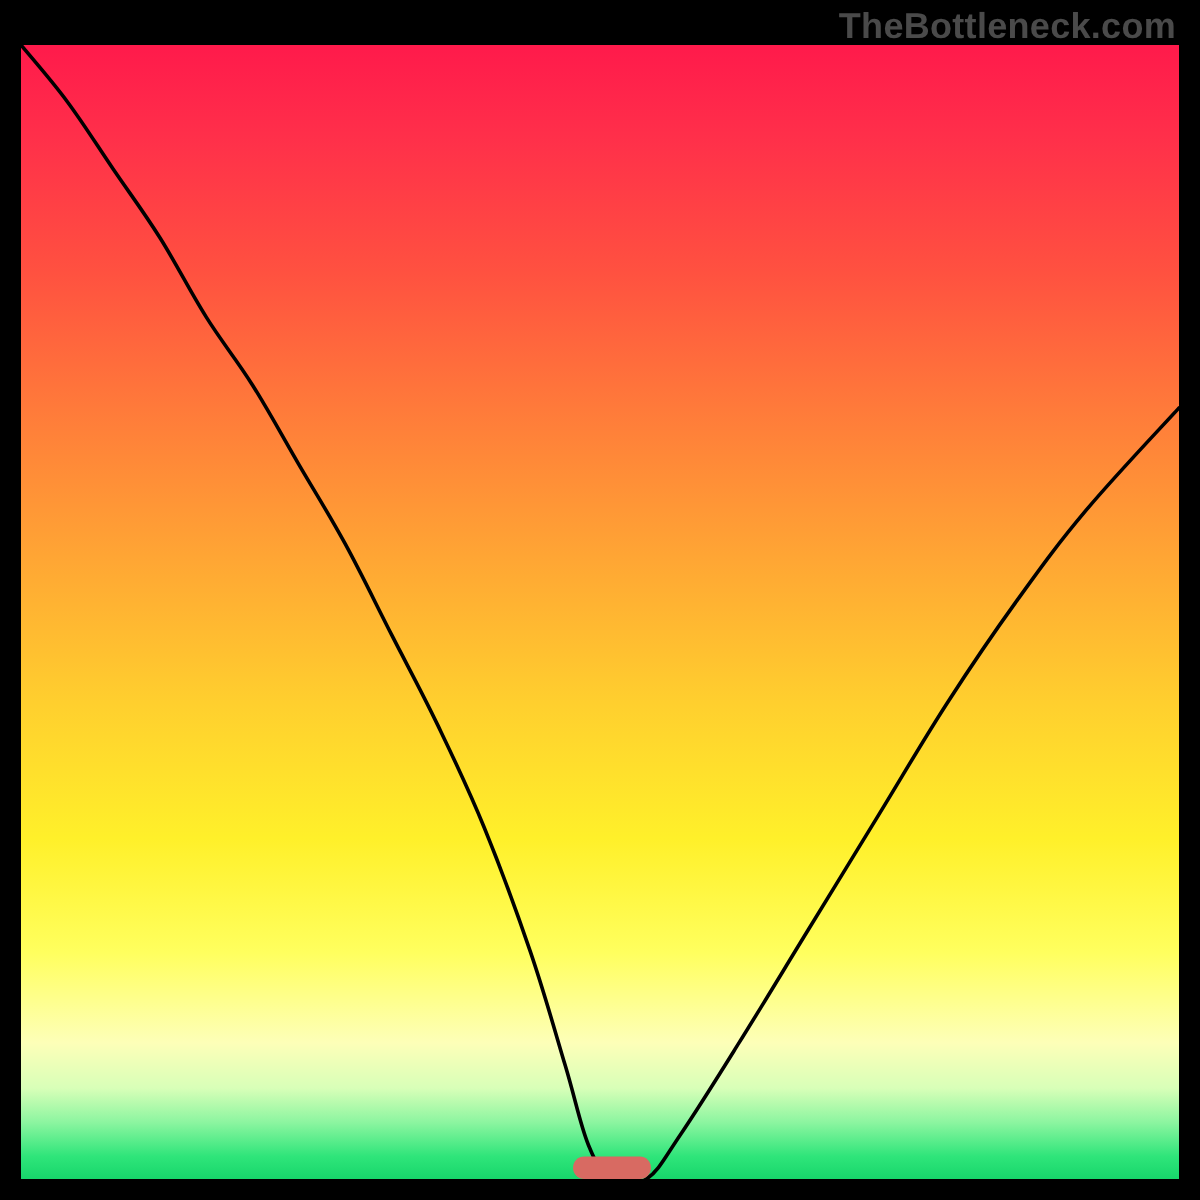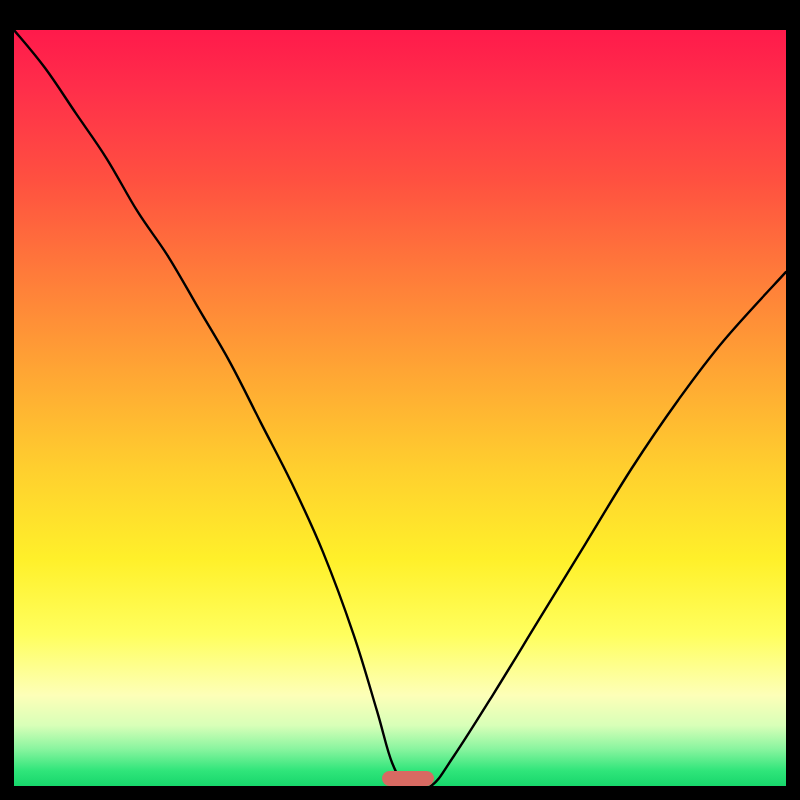--- a/index.html
+++ b/index.html
@@ -67,20 +67,21 @@
   svg.curve {
     position: absolute;
     inset: 0;
     z-index: 2;
   }
 </style>
 </head>
 <body>
 
 <div class="frame">
+  <div class="watermark">TheBottleneck.com</div>
   <div class="plot">
     <div class="gradient"></div>
     <svg class="curve" viewBox="0 0 772 756" preserveAspectRatio="none">
       <path id="curve-path" fill="none" stroke="#000" stroke-width="2.4" stroke-linejoin="round" stroke-linecap="round" d="M 0.00 0.00 C 5.56 6.80, 19.76 22.83, 30.88 37.80 C 42.00 52.77, 50.64 66.83, 61.76 83.16 C 72.88 99.49, 81.52 110.83, 92.64 128.52 C 103.76 146.21, 112.40 163.75, 123.52 181.44 C 134.64 199.13, 143.28 209.11, 154.40 226.80 C 165.52 244.49, 174.16 260.67, 185.28 279.72 C 196.40 298.77, 205.04 312.23, 216.16 332.64 C 227.28 353.05, 235.92 371.35, 247.04 393.12 C 258.16 414.89, 266.80 430.47, 277.92 453.60 C 289.04 476.73, 297.68 494.42, 308.80 521.64 C 319.92 548.86, 329.95 576.22, 339.68 604.80 C 349.41 633.38, 355.89 657.27, 362.84 680.40 C 369.79 703.53, 372.72 719.71, 378.28 733.32 C 383.84 746.93, 386.77 751.92, 393.72 756.00 C 400.67 760.08, 408.54 761.44, 416.88 756.00 C 425.22 750.56, 428.92 742.09, 440.04 725.76 C 451.16 709.43, 463.35 689.77, 478.64 665.28 C 493.93 640.79, 508.28 616.90, 524.96 589.68 C 541.64 562.46, 554.60 541.30, 571.28 514.08 C 587.96 486.86, 600.92 464.34, 617.60 438.48 C 634.28 412.62, 647.24 393.57, 663.92 370.44 C 680.60 347.31, 690.79 333.09, 710.24 309.96 C 729.69 286.83, 760.88 254.17, 772.00 241.92"></path>
     </svg>
     <div class="marker" id="marker" style="width: 51.724px; left: 367.858px;"></div>
   </div>
 </div>
 
 </body></html>

